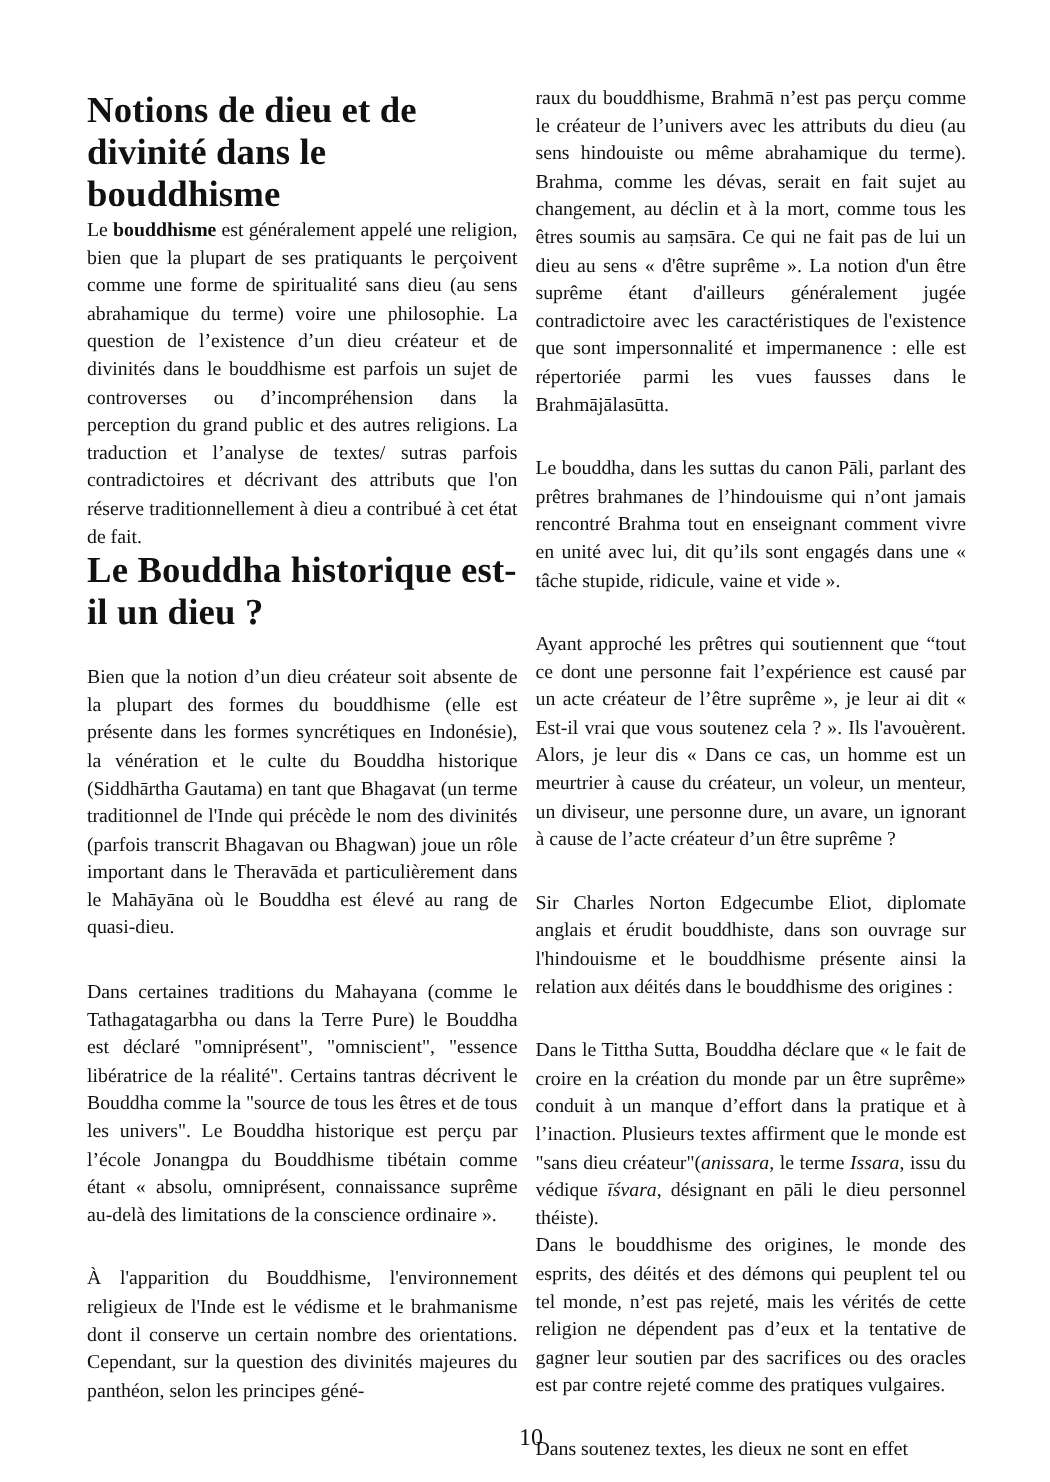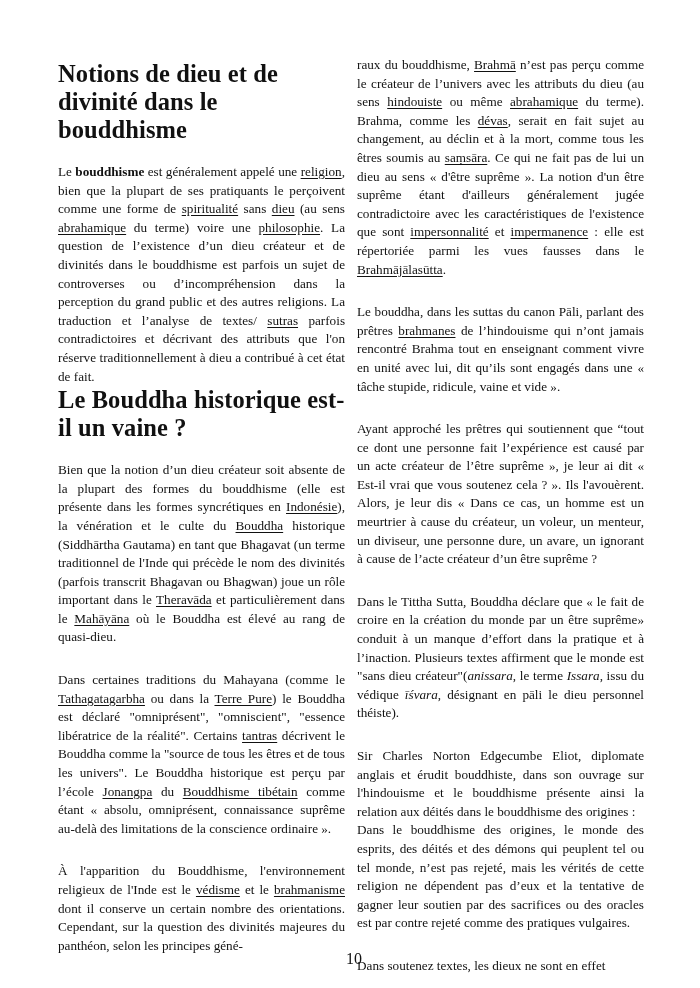--- a/index.html
+++ b/index.html
@@ -5,46 +5,46 @@
   html, body { margin: 0; padding: 0; background: #ffffff; }
   body { width: 700px; height: 988px; position: relative; overflow: hidden;
          font-family: "Liberation Serif", "DejaVu Serif", serif; color: #111; }
   .col { position: absolute; width: 287px; font-size: 13.2px; line-height: 18.6px; }
   #left { left: 58px; top: 60px; }
   #right { left: 357px; top: 56px; }
   .col p { margin: 0; text-align: justify; hyphens: none; }
   .col p + p { margin-top: 24px; }
   .col h2 { font-family: "Liberation Serif", "DejaVu Serif", serif; font-weight: bold;
             font-size: 24.5px; line-height: 28px; margin: 0; letter-spacing: 0.1px; }
-  #left h2.first { margin-bottom: 19px; }
+  #left h2.first { }
   #left h2.second { margin-top: 0px; margin-bottom: 19px; }
   #left h2.third { margin-top: 22px; margin-bottom: 19px; }
-  .u { text-decoration: underline; text-underline-offset: 2px; }
+  .u { text-underline-offset: 2px; }
   i, .it { font-style: italic; }
   .quote { }
   .p-tight { margin-top: 0 !important; }
   #page-number { position: absolute; left: 346px; top: 950px; font-size: 16px; }
 </style>
 </head>
 <body>
 
 <div id="left" class="col">
   <h2 class="first">Notions de dieu et de divinité dans le bouddhisme</h2>
   <p>Le <b>bouddhisme</b> est généralement appelé une <span class="u">religion</span>, bien que la plupart de ses pratiquants le perçoivent comme une forme de <span class="u">spiritualité</span> sans <span class="u">dieu</span> (au sens <span class="u">abrahamique</span> du terme) voire une <span class="u">philosophie</span>. La question de l’existence d’un dieu créateur et de divinités dans le bouddhisme est parfois un sujet de controverses ou d’incompréhension dans la perception du grand public et des autres religions. La traduction et l’analyse de textes/ <span class="u">sutras</span> parfois contradictoires et décrivant des attributs que l'on réserve traditionnellement à dieu a contribué à cet état de fait.</p>
 
-  <h2 class="second">Le Bouddha historique est-il un vaine ?</h2>
+  <h2 class="second">Le Bouddha historique est-il un dieu ?</h2>
   <p>Bien que la notion d’un dieu créateur soit absente de la plupart des formes du bouddhisme (elle est présente dans les formes syncrétiques en <span class="u">Indonésie</span>), la vénération et le culte du <span class="u">Bouddha</span> historique (Siddhārtha Gautama) en tant que Bhagavat (un terme traditionnel de l'Inde qui précède le nom des divinités (parfois transcrit Bhagavan ou Bhagwan) joue un rôle important dans le <span class="u">Theravāda</span> et particulièrement dans le <span class="u">Mahāyāna</span> où le Bouddha est élevé au rang de quasi-dieu.</p>
   <p>Dans certaines traditions du Mahayana (comme le <span class="u">Tathagatagarbha</span> ou dans la <span class="u">Terre Pure</span>) le Bouddha est déclaré "omniprésent", "omniscient", "essence libératrice de la réalité". Certains <span class="u">tantras</span> décrivent le Bouddha comme la "source de tous les êtres et de tous les univers". Le Bouddha historique est perçu par l’école <span class="u">Jonangpa</span> du <span class="u">Bouddhisme tibétain</span> comme étant « absolu, omniprésent, connaissance suprême au-delà des limitations de la conscience ordinaire ».</p>
 
   <p>À l'apparition du Bouddhisme, l'environnement religieux de l'Inde est le <span class="u">védisme</span> et le <span class="u">brahmanisme</span> dont il conserve un certain nombre des orientations. Cependant, sur la question des divinités majeures du panthéon, selon les principes géné-</p>
 </div>
 
 <div id="right" class="col">
   <p>raux du bouddhisme, <span class="u">Brahmā</span> n’est pas perçu comme le créateur de l’univers avec les attributs du dieu (au sens <span class="u">hindouiste</span> ou même <span class="u">abrahamique</span> du terme). Brahma, comme les <span class="u">dévas</span>, serait en fait sujet au changement, au déclin et à la mort, comme tous les êtres soumis au <span class="u">saṃsāra</span>. Ce qui ne fait pas de lui un dieu au sens « d'être suprême ». La notion d'un être suprême étant d'ailleurs généralement jugée contradictoire avec les caractéristiques de l'existence que sont <span class="u">impersonnalité</span> et <span class="u">impermanence</span> : elle est répertoriée parmi les vues fausses dans le <span class="u">Brahmājālasūtta</span>.</p>
   <p>Le bouddha, dans les suttas du canon Pāli, parlant des prêtres <span class="u">brahmanes</span> de l’hindouisme qui n’ont jamais rencontré Brahma tout en enseignant comment vivre en unité avec lui, dit qu’ils sont engagés dans une « tâche stupide, ridicule, vaine et vide ».</p>
   <p class="quote">Ayant approché les prêtres qui soutiennent que “tout ce dont une personne fait l’expérience est causé par un acte créateur de l’être suprême », je leur ai dit « Est-il vrai que vous soutenez cela ? ». Ils l'avouèrent. Alors, je leur dis « Dans ce cas, un homme est un meurtrier à cause du créateur, un voleur, un menteur, un diviseur, une personne dure, un avare, un ignorant à cause de l’acte créateur d’un être suprême ?</p>
+  <p>Sir Charles Norton Edgecumbe Eliot, diplomate anglais et érudit bouddhiste, dans son ouvrage sur l'hindouisme et le bouddhisme présente ainsi la relation aux déités dans le bouddhisme des origines :</p>
   <p>Dans le Tittha Sutta, Bouddha déclare que « le fait de croire en la création du monde par un être suprême» conduit à un manque d’effort dans la pratique et à l’inaction. Plusieurs textes affirment que le monde est "sans dieu créateur"(<i>anissara</i>, le terme <i>Issara</i>, issu du védique <i>īśvara</i>, désignant en pāli le dieu personnel théiste).</p>
-  <p>Sir Charles Norton Edgecumbe Eliot, diplomate anglais et érudit bouddhiste, dans son ouvrage sur l'hindouisme et le bouddhisme présente ainsi la relation aux déités dans le bouddhisme des origines :</p>
   <p class="quote p-tight">Dans le bouddhisme des origines, le monde des esprits, des déités et des démons qui peuplent tel ou tel monde, n’est pas rejeté, mais les vérités de cette religion ne dépendent pas d’eux et la tentative de gagner leur soutien par des sacrifices ou des oracles est par contre rejeté comme des pratiques vulgaires.</p>
   <p>Dans soutenez textes, les dieux ne sont en effet</p>
 </div>
 
 <div id="page-number">10</div>
 
 </body></html>

